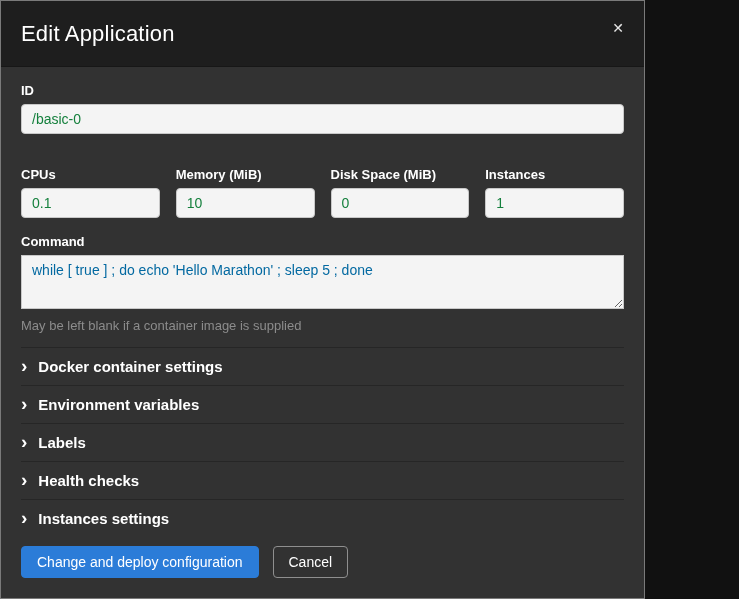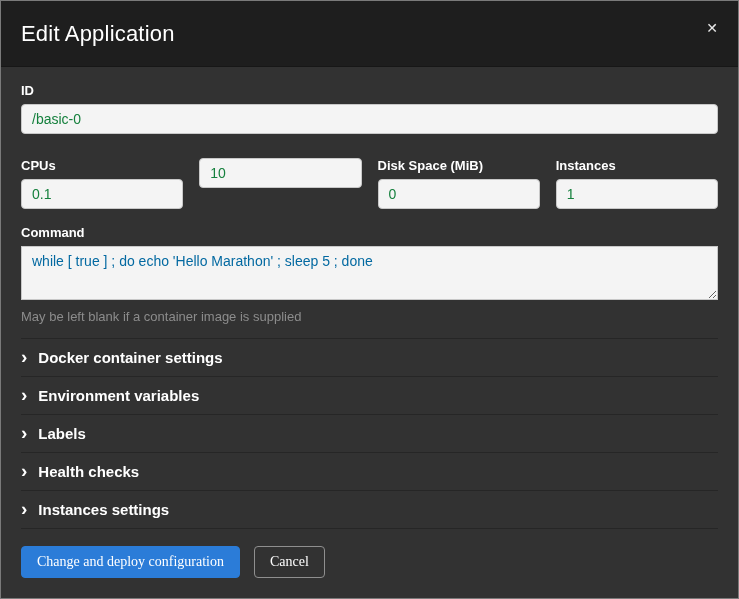--- a/index.html
+++ b/index.html
@@ -1,20 +1,20 @@
 <!DOCTYPE html>
 <html><head>
 <meta charset="utf-8">
 <style>
   * { box-sizing: border-box; }
   html, body { margin: 0; padding: 0; background: #111; }
   body { font-family: "Liberation Sans", sans-serif; }
 
   .modal {
-    width: 739px;
+    width: 645px;
     height: 599px;
     background: #323232;
     border: 1px solid #7a7a7a;
     display: flex;
     flex-direction: column;
     overflow: hidden;
   }
 
   
   .modal-header {
@@ -73,21 +73,21 @@
     font-size: 14px;
     padding: 4px 10px;
     font-family: "Liberation Sans", sans-serif;
     outline: none;
   }
   .form-row {
     display: flex;
     gap: 16px;
     margin-top: 16px;
   }
-  .form-row .form-group { flex: 1 1 0; margin-top: 8px; }
+  .form-row .form-group { flex: 1 1 0; margin-top: 17px; }
 
   .command-textarea {
     width: 100%;
     height: 54px;
     background: #f4f4f4;
     border: 1px solid #c8c8c8;
     border-radius: 0;
     color: #0369a1;
     font-size: 14px;
     padding: 6px 10px;
@@ -132,21 +132,21 @@
     display: flex;
     gap: 14px;
     align-items: center;
   }
   .btn {
     border-radius: 4px;
     font-size: 14px;
     font-weight: 400;
     padding: 8px 15px;
     cursor: pointer;
-    font-family: Liberation Serif, serif;
+    font-family: Liberation Sans, sans-serif;
     line-height: 1;
   }
   .btn-primary {
     background: #2b7cd8;
     border: 1px solid #2b7cd8;
     color: #ffffff;
   }
   .btn-cancel {
     background: transparent;
     border: 1px solid #8f8f8f;
@@ -169,20 +169,21 @@
       <label class="form-label">ID</label>
       <input class="text-input" type="text" value="/basic-0" style="">
     </div>
 
     <div class="form-row">
       <div class="form-group">
         <label class="form-label">CPUs</label>
         <input class="text-input" type="text" value="0.1" style="">
       </div>
       <div class="form-group">
+        <label class="form-label">Memory (MiB)</label>
         <input class="text-input" type="text" value="10" style="">
       </div>
       <div class="form-group">
         <label class="form-label">Disk Space (MiB)</label>
         <input class="text-input" type="text" value="0" style="">
       </div>
       <div class="form-group">
         <label class="form-label">Instances</label>
         <input class="text-input" type="text" value="1" style="">
       </div>

